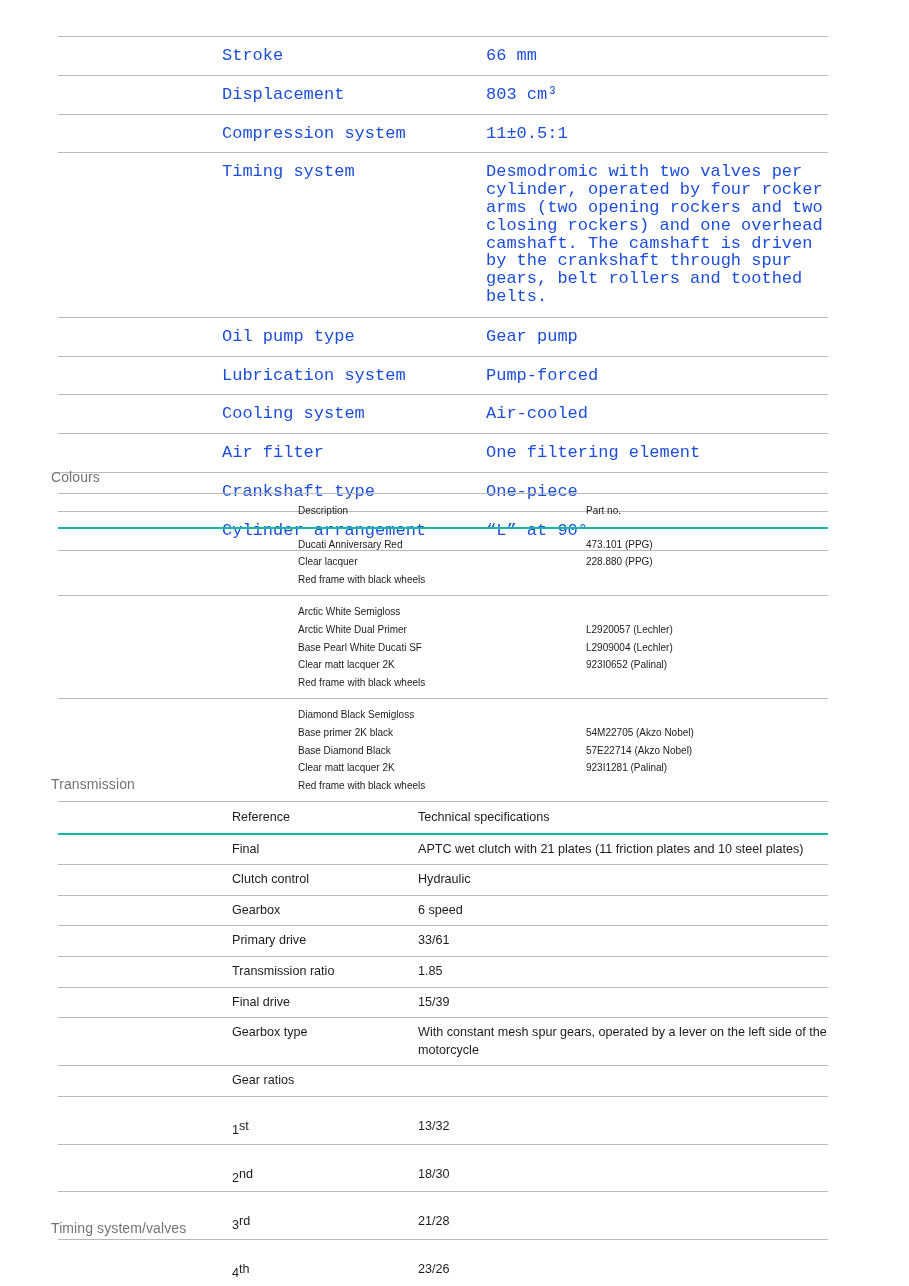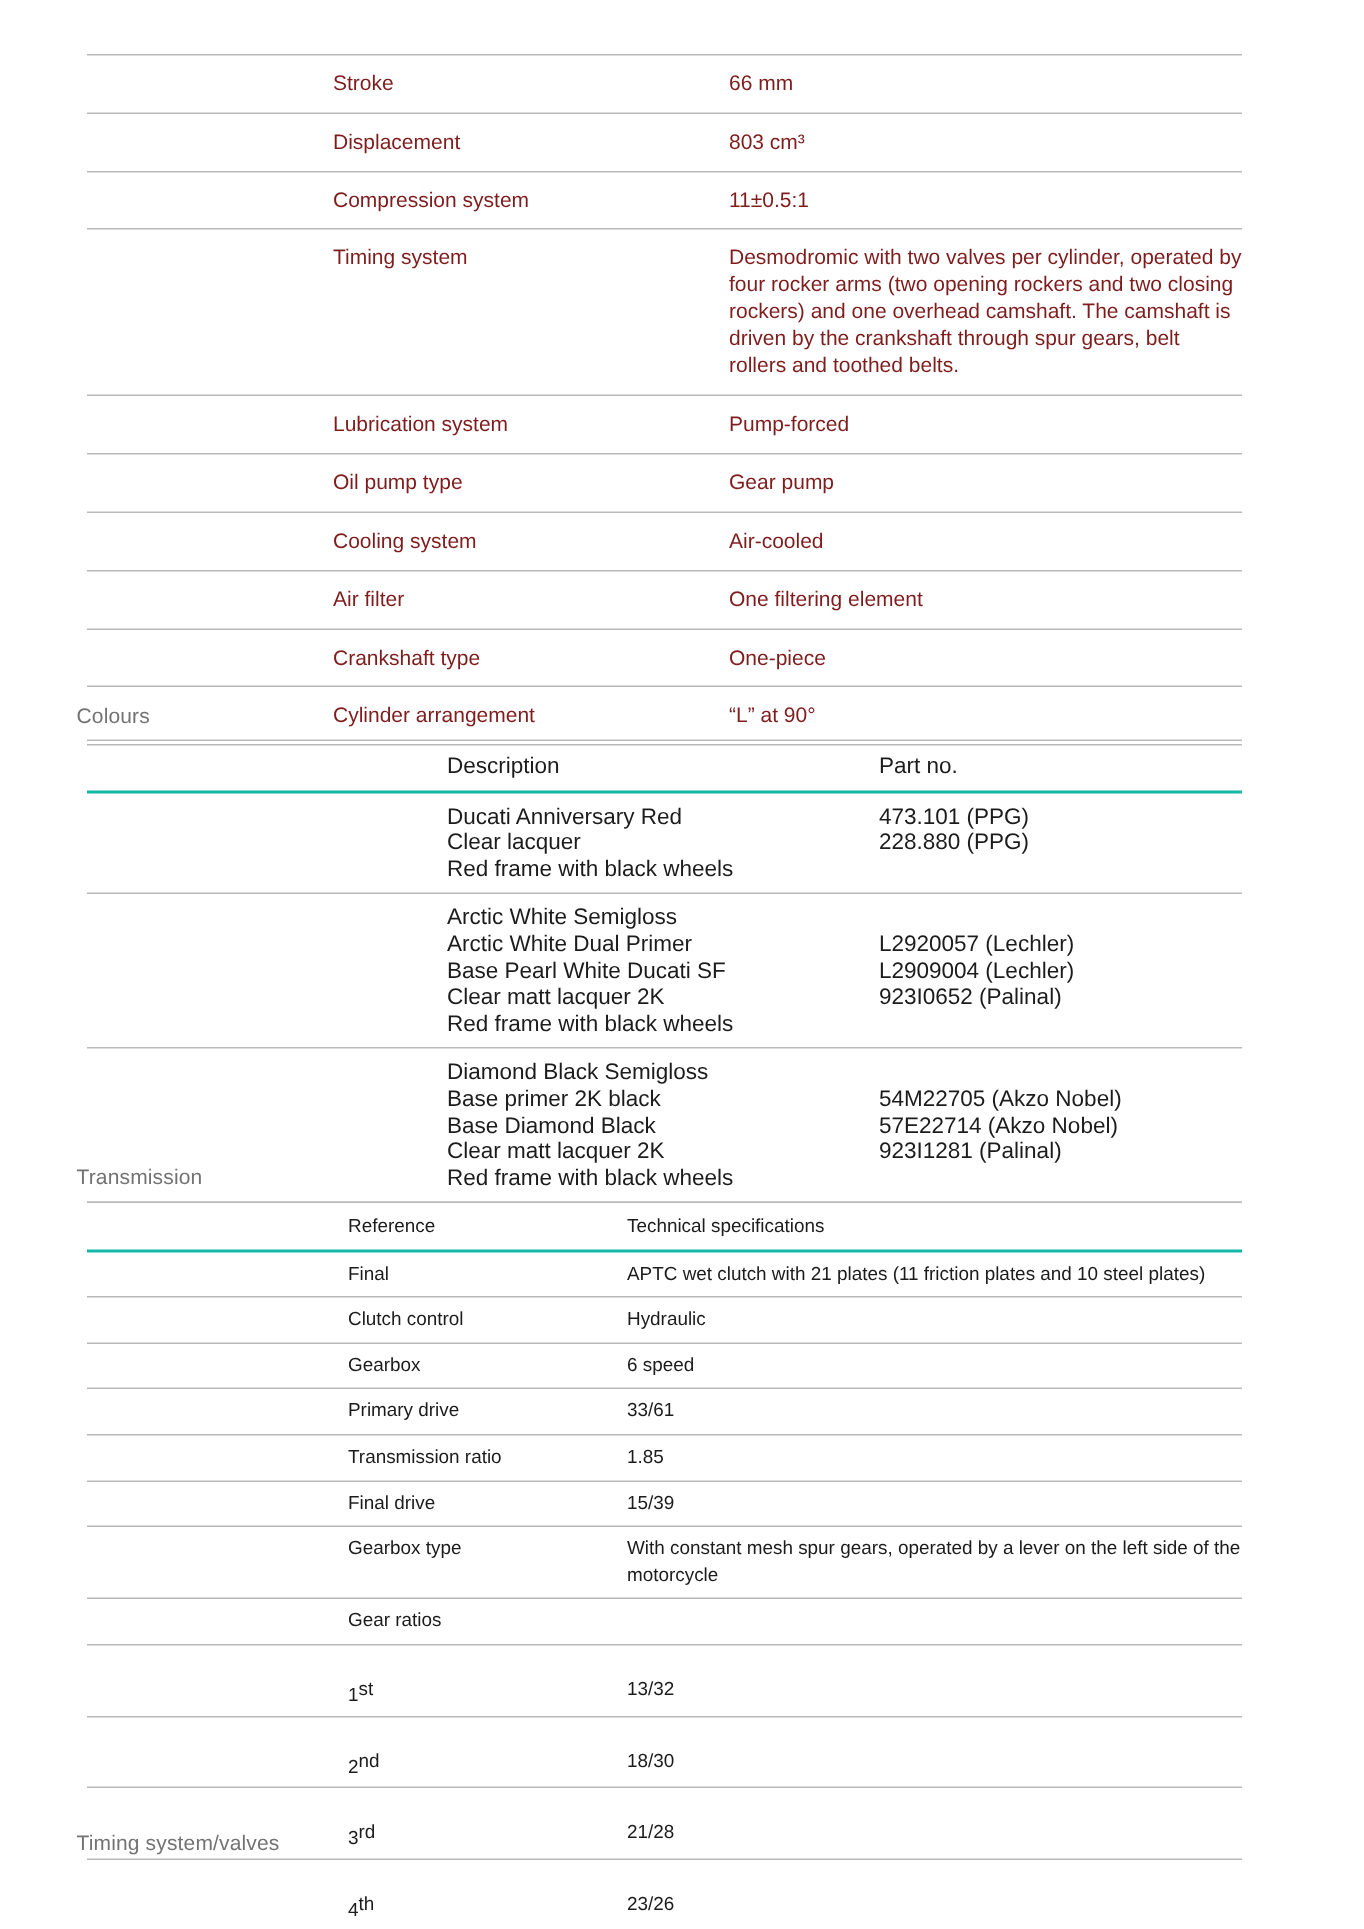--- a/index.html
+++ b/index.html
@@ -55,41 +55,41 @@
   
   .rule {
     border-top: 1px solid #b9b9bb;
   }
   .rule-strong {
     border-top: 2px solid #14b8a6;
   }
 
   
   #engine-table td {
-    font-size: 14px;
-    font-family: Liberation Sans, sans-serif;
+    font-size: 17px;
+    font-family: Liberation Mono, monospace;
     line-height: 17.8px;
-    color: #7f1d1d;
+    color: #1d4ed8;
   }
   #engine-table td.k {
     width: 264px;
     padding: 10px 0 10px 164px;
   }
   #engine-table td.v {
     padding: 10px 0 10px 0;
   }
   #engine-table tr.tall td.k,
   #engine-table tr.tall td.v {
     padding-bottom: 11px;
   }
 
   
   #colours-table td {
     font-family: "Liberation Sans", sans-serif;
-    font-size: 15px;
+    font-size: 10px;
     line-height: 17.6px;
     color: #1c1c1c;
   }
   #colours-table td.spacer { width: 240px; }
   #colours-table td.desc   { width: 288px; }
   #colours-table td.part   { }
   #colours-table thead td {
     padding: 8px 0 7px 0;
   }
   #colours-table tbody td {
@@ -142,26 +142,26 @@
       </tr>
       <tr class="rule">
         <td class="k">Compression system</td>
         <td class="v">11±0.5:1</td>
       </tr>
       <tr class="rule tall">
         <td class="k">Timing system</td>
         <td class="v">Desmodromic with two valves per cylinder, operated by four rocker arms (two opening rockers and two closing rockers) and one overhead camshaft. The camshaft is driven by the crankshaft through spur gears, belt rollers and toothed belts.</td>
       </tr>
       <tr class="rule">
+        <td class="k">Oil pump type</td>
+        <td class="v">Gear pump</td>
+      </tr>
+      <tr class="rule">
         <td class="k">Lubrication system</td>
         <td class="v">Pump-forced</td>
-      </tr>
-      <tr class="rule">
-        <td class="k">Oil pump type</td>
-        <td class="v">Gear pump</td>
       </tr>
       <tr class="rule">
         <td class="k">Cooling system</td>
         <td class="v">Air-cooled</td>
       </tr>
       <tr class="rule">
         <td class="k">Air filter</td>
         <td class="v">One filtering element</td>
       </tr>
       <tr class="rule">

